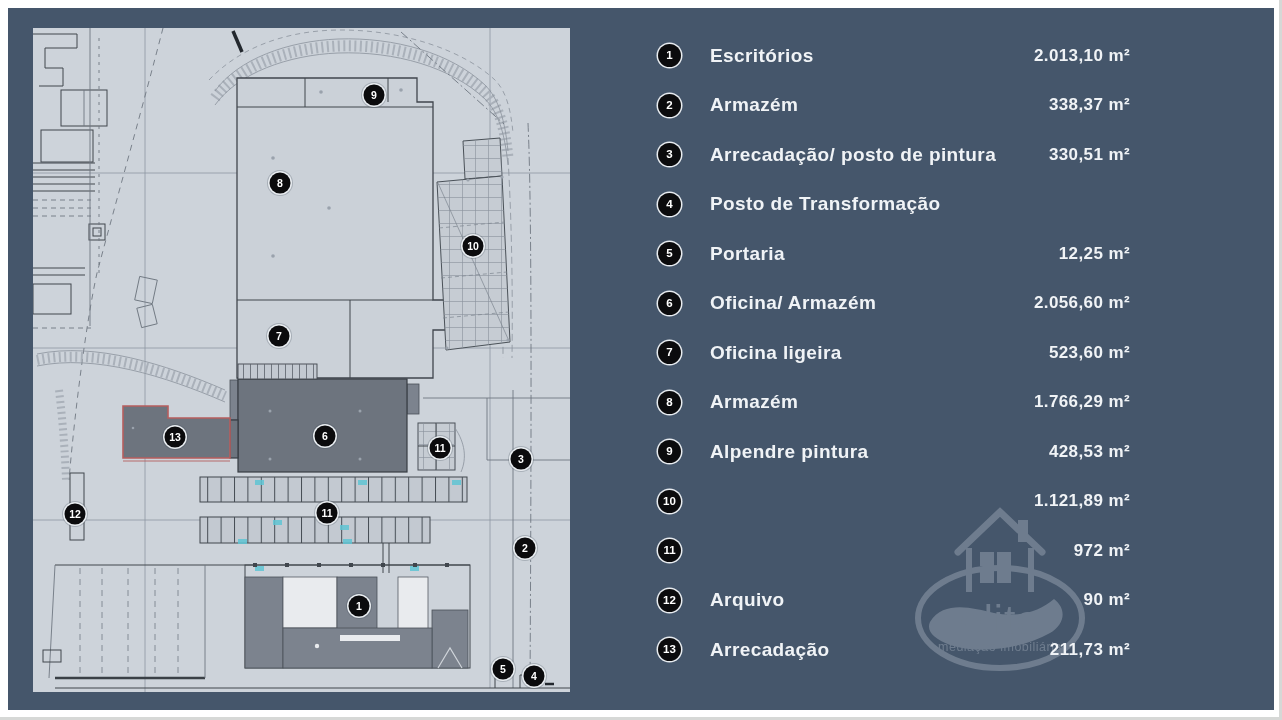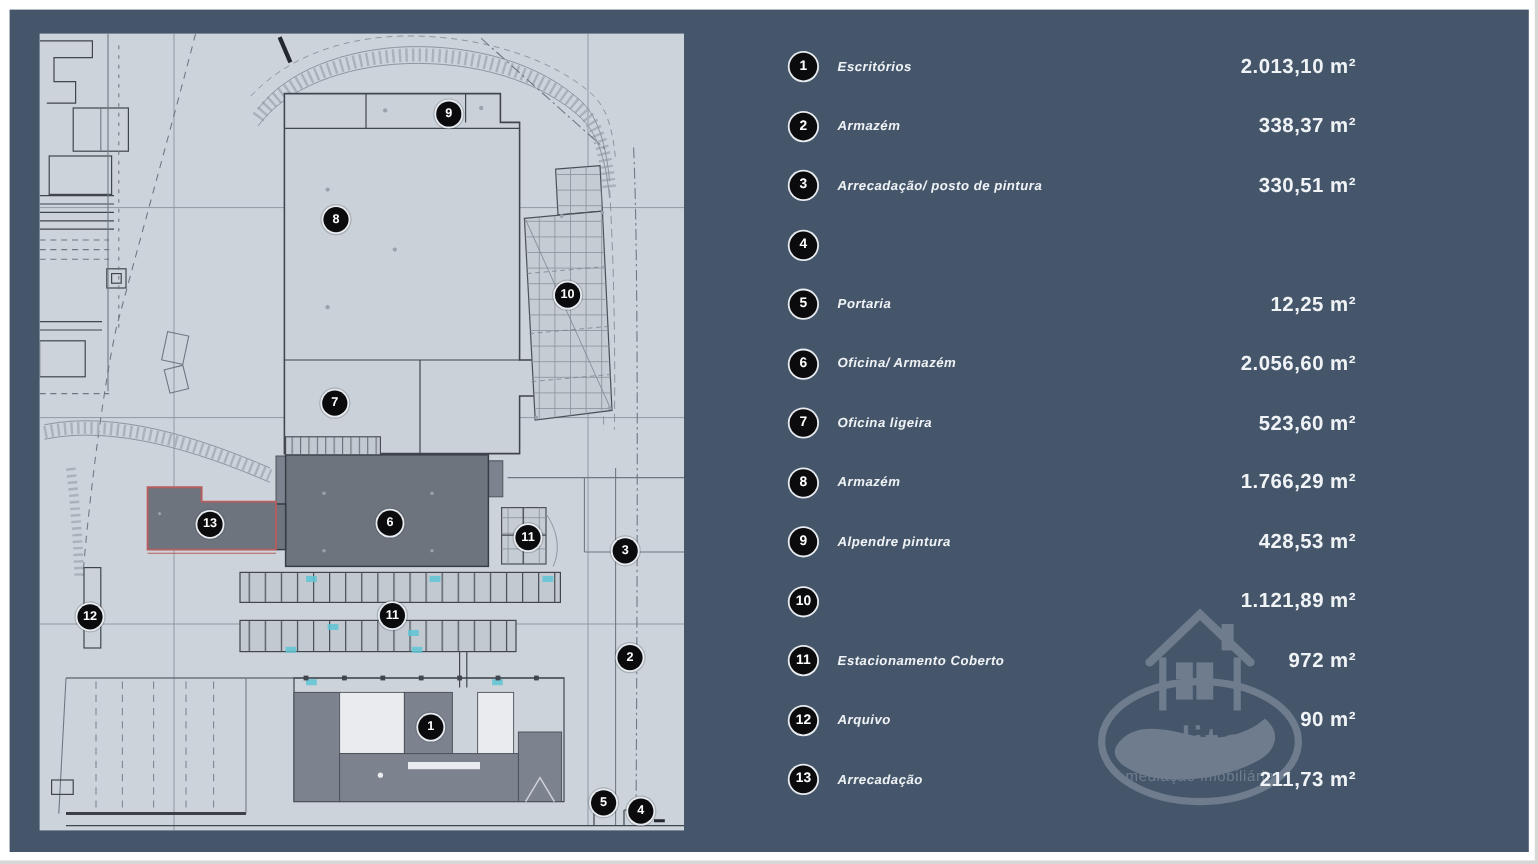--- a/index.html
+++ b/index.html
@@ -31,22 +31,22 @@
   .legend-row{
     height:49.5px;display:flex;align-items:center;padding-left:10px;box-sizing:border-box;
   }
   .lbadge{
     flex:0 0 auto;width:23px;height:23px;border-radius:50%;
     background:var(--badge-bg);color:#fff;
     font-size:11.5px;font-weight:bold;line-height:23px;text-align:center;
     box-shadow:0 0 0 1.5px var(--badge-ring);
   }
   .llabel{
-    margin-left:17px;color:var(--legend-text);
-    font-size:11px;font-weight:bold;letter-spacing:.4px;white-space:nowrap;font-style:italic;
+    margin-left:29px;color:var(--legend-text);
+    font-size:19px;font-weight:bold;letter-spacing:.4px;white-space:nowrap;
   }
   .lvalue{
     margin-left:auto;color:var(--legend-text);
     font-size:17px;font-weight:bold;letter-spacing:.4px;white-space:nowrap;
   }
   .watermark{
     position:absolute;left:864px;top:464px;width:260px;height:212px;
     opacity:.5;z-index:1;pointer-events:none;
   }
   .wm-stroke{stroke:var(--watermark);fill:none;}
@@ -291,20 +291,21 @@
           <span class="llabel">Armazém</span>
           <span class="lvalue">338,37 m²</span>
         </div>
         <div class="legend-row">
           <span class="lbadge">3</span>
           <span class="llabel">Arrecadação/ posto de pintura</span>
           <span class="lvalue">330,51 m²</span>
         </div>
         <div class="legend-row">
           <span class="lbadge">4</span>
+          <span class="llabel">Posto de Transformação</span>
           <span class="lvalue"></span>
         </div>
         <div class="legend-row">
           <span class="lbadge">5</span>
           <span class="llabel">Portaria</span>
           <span class="lvalue">12,25 m²</span>
         </div>
         <div class="legend-row">
           <span class="lbadge">6</span>
           <span class="llabel">Oficina/ Armazém</span>
@@ -324,21 +325,20 @@
           <span class="lbadge">9</span>
           <span class="llabel">Alpendre pintura</span>
           <span class="lvalue">428,53 m²</span>
         </div>
         <div class="legend-row">
           <span class="lbadge">10</span>
           <span class="lvalue">1.121,89 m²</span>
         </div>
         <div class="legend-row">
           <span class="lbadge">11</span>
-          <span class="llabel">Estacionamento Coberto</span>
           <span class="lvalue">972 m²</span>
         </div>
         <div class="legend-row">
           <span class="lbadge">12</span>
           <span class="llabel">Arquivo</span>
           <span class="lvalue">90 m²</span>
         </div>
         <div class="legend-row">
           <span class="lbadge">13</span>
           <span class="llabel">Arrecadação</span>

